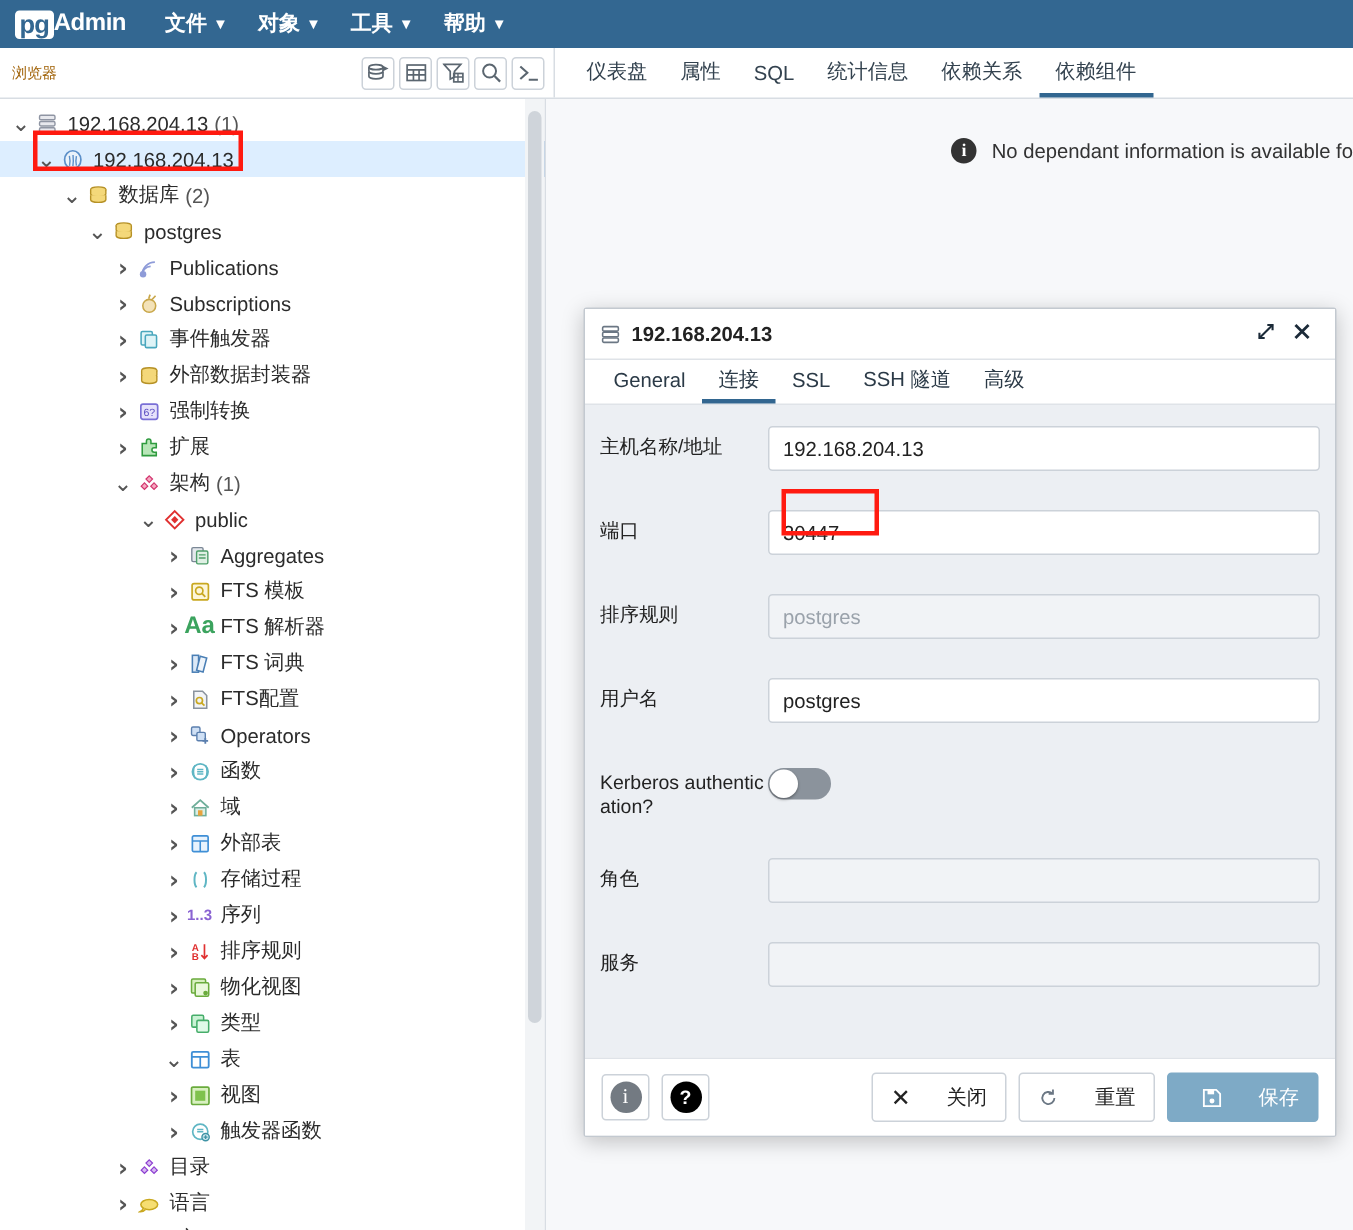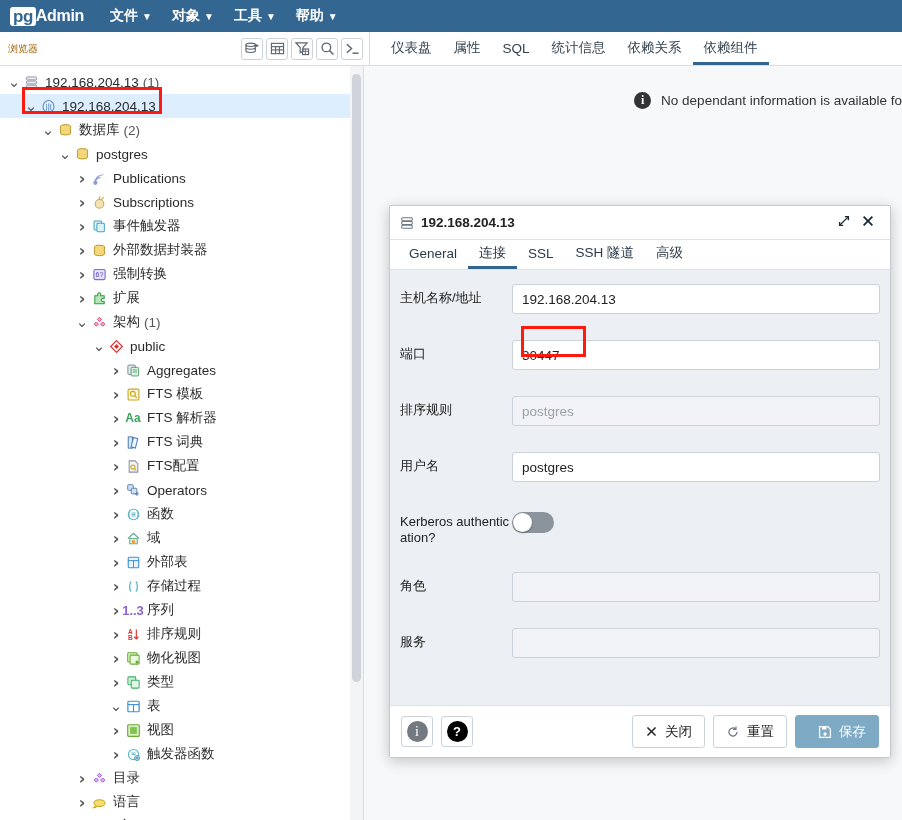--- a/index.html
+++ b/index.html
@@ -166,21 +166,21 @@
     justify-content: center; font-family: "Liberation Serif", serif;
   }
   .circ-q {
     width: 21px; height: 21px; border-radius: 50%; background: #000;
     color: #fff; font-size: 13px; font-weight: bold; display: flex;
     align-items: center; justify-content: center;
   }
   .spacer { flex: 1; }
   .tbtn {
     height: 33px; border: 1px solid #ccd2d9; border-radius: 3px; background: #fff;
-    padding: 0 12px; display: flex; align-items: center; gap: 7px;
+    padding: 0 12px; display: flex; align-items: center; gap: 24px;
     font-size: 13.5px; color: #222; cursor: pointer; font-family: inherit;
   }
   .tbtn.primary { background: #7eaac6; border-color: #7eaac6; color: #fff; padding-left: 22px; }
 
   
   .redbox { position: absolute; border: 3px solid #ff1a10; z-index: 40; pointer-events: none; }
 </style>
 </head>
 <body>
 
@@ -426,21 +426,21 @@
               <rect x="2.2" y="2.2" width="11.6" height="11.6" rx="1.4" fill="#fdf6d8" stroke="#c9a820" stroke-width="1.2"></rect>
               <circle cx="7.3" cy="7.3" r="2.6" fill="none" stroke="#c9a820" stroke-width="1.2"></circle>
               <line x1="9.2" y1="9.2" x2="11.6" y2="11.6" stroke="#c9a820" stroke-width="1.3"></line>
             </svg>
           </span>
           <span class="nlabel">FTS 模板</span>
         </div>
         <div class="node" style="padding-left: 108px;">
           <span class="twisty" style="font-size: 16px; font-weight: bold;">›</span>
           <span class="nico">
-            <span style="color:#3ba35e;font-weight:bold;font-size:12px;font-family:sans-serif;">Aa</span>
+            <span style="color:#3ba35e;font-weight:bold;font-size:16px;font-family:sans-serif;">Aa</span>
           </span>
           <span class="nlabel">FTS 解析器</span>
         </div>
         <div class="node" style="padding-left: 108px;">
           <span class="twisty" style="font-size: 16px; font-weight: bold;">›</span>
           <span class="nico">
             <svg width="15" height="15" viewBox="0 0 16 16">
               <rect x="2.4" y="2" width="4.4" height="12" fill="#dce9f7" stroke="#4a7fb5" stroke-width="1.1"></rect>
               <path d="M8 2.6l4.6 1.3-2.6 10-4.6-1.3z" fill="#eef4fa" stroke="#4a7fb5" stroke-width="1.1"></path>
             </svg>
@@ -509,21 +509,21 @@
           <span class="nico">
             <svg width="15" height="15" viewBox="0 0 16 16">
               <path d="M5.4 2.6C3.4 4.4 3.4 11.6 5.4 13.4M10.6 2.6c2 1.8 2 9 0 10.8" fill="none" stroke="#5fb6c4" stroke-width="1.4"></path>
             </svg>
           </span>
           <span class="nlabel">存储过程</span>
         </div>
         <div class="node" style="padding-left: 108px;">
           <span class="twisty" style="font-size: 16px; font-weight: bold;">›</span>
           <span class="nico">
-            <span style="color:#8a63d2;font-weight:bold;font-size:13px;font-family:sans-serif;">1..3</span>
+            <span style="color:#8a63d2;font-weight:bold;font-size:10px;font-family:sans-serif;">1..3</span>
           </span>
           <span class="nlabel">序列</span>
         </div>
         <div class="node" style="padding-left: 108px;">
           <span class="twisty" style="font-size: 16px; font-weight: bold;">›</span>
           <span class="nico">
             <svg width="15" height="15" viewBox="0 0 16 16">
               <text x="2" y="7.6" font-size="7" fill="#e03030" font-family="sans-serif" font-weight="bold">A</text>
               <text x="2" y="14" font-size="7" fill="#e03030" font-family="sans-serif" font-weight="bold">B</text>
               <path d="M11 2.6v10M8.8 10.4L11 12.8l2.2-2.4" fill="none" stroke="#e03030" stroke-width="1.2"></path>

